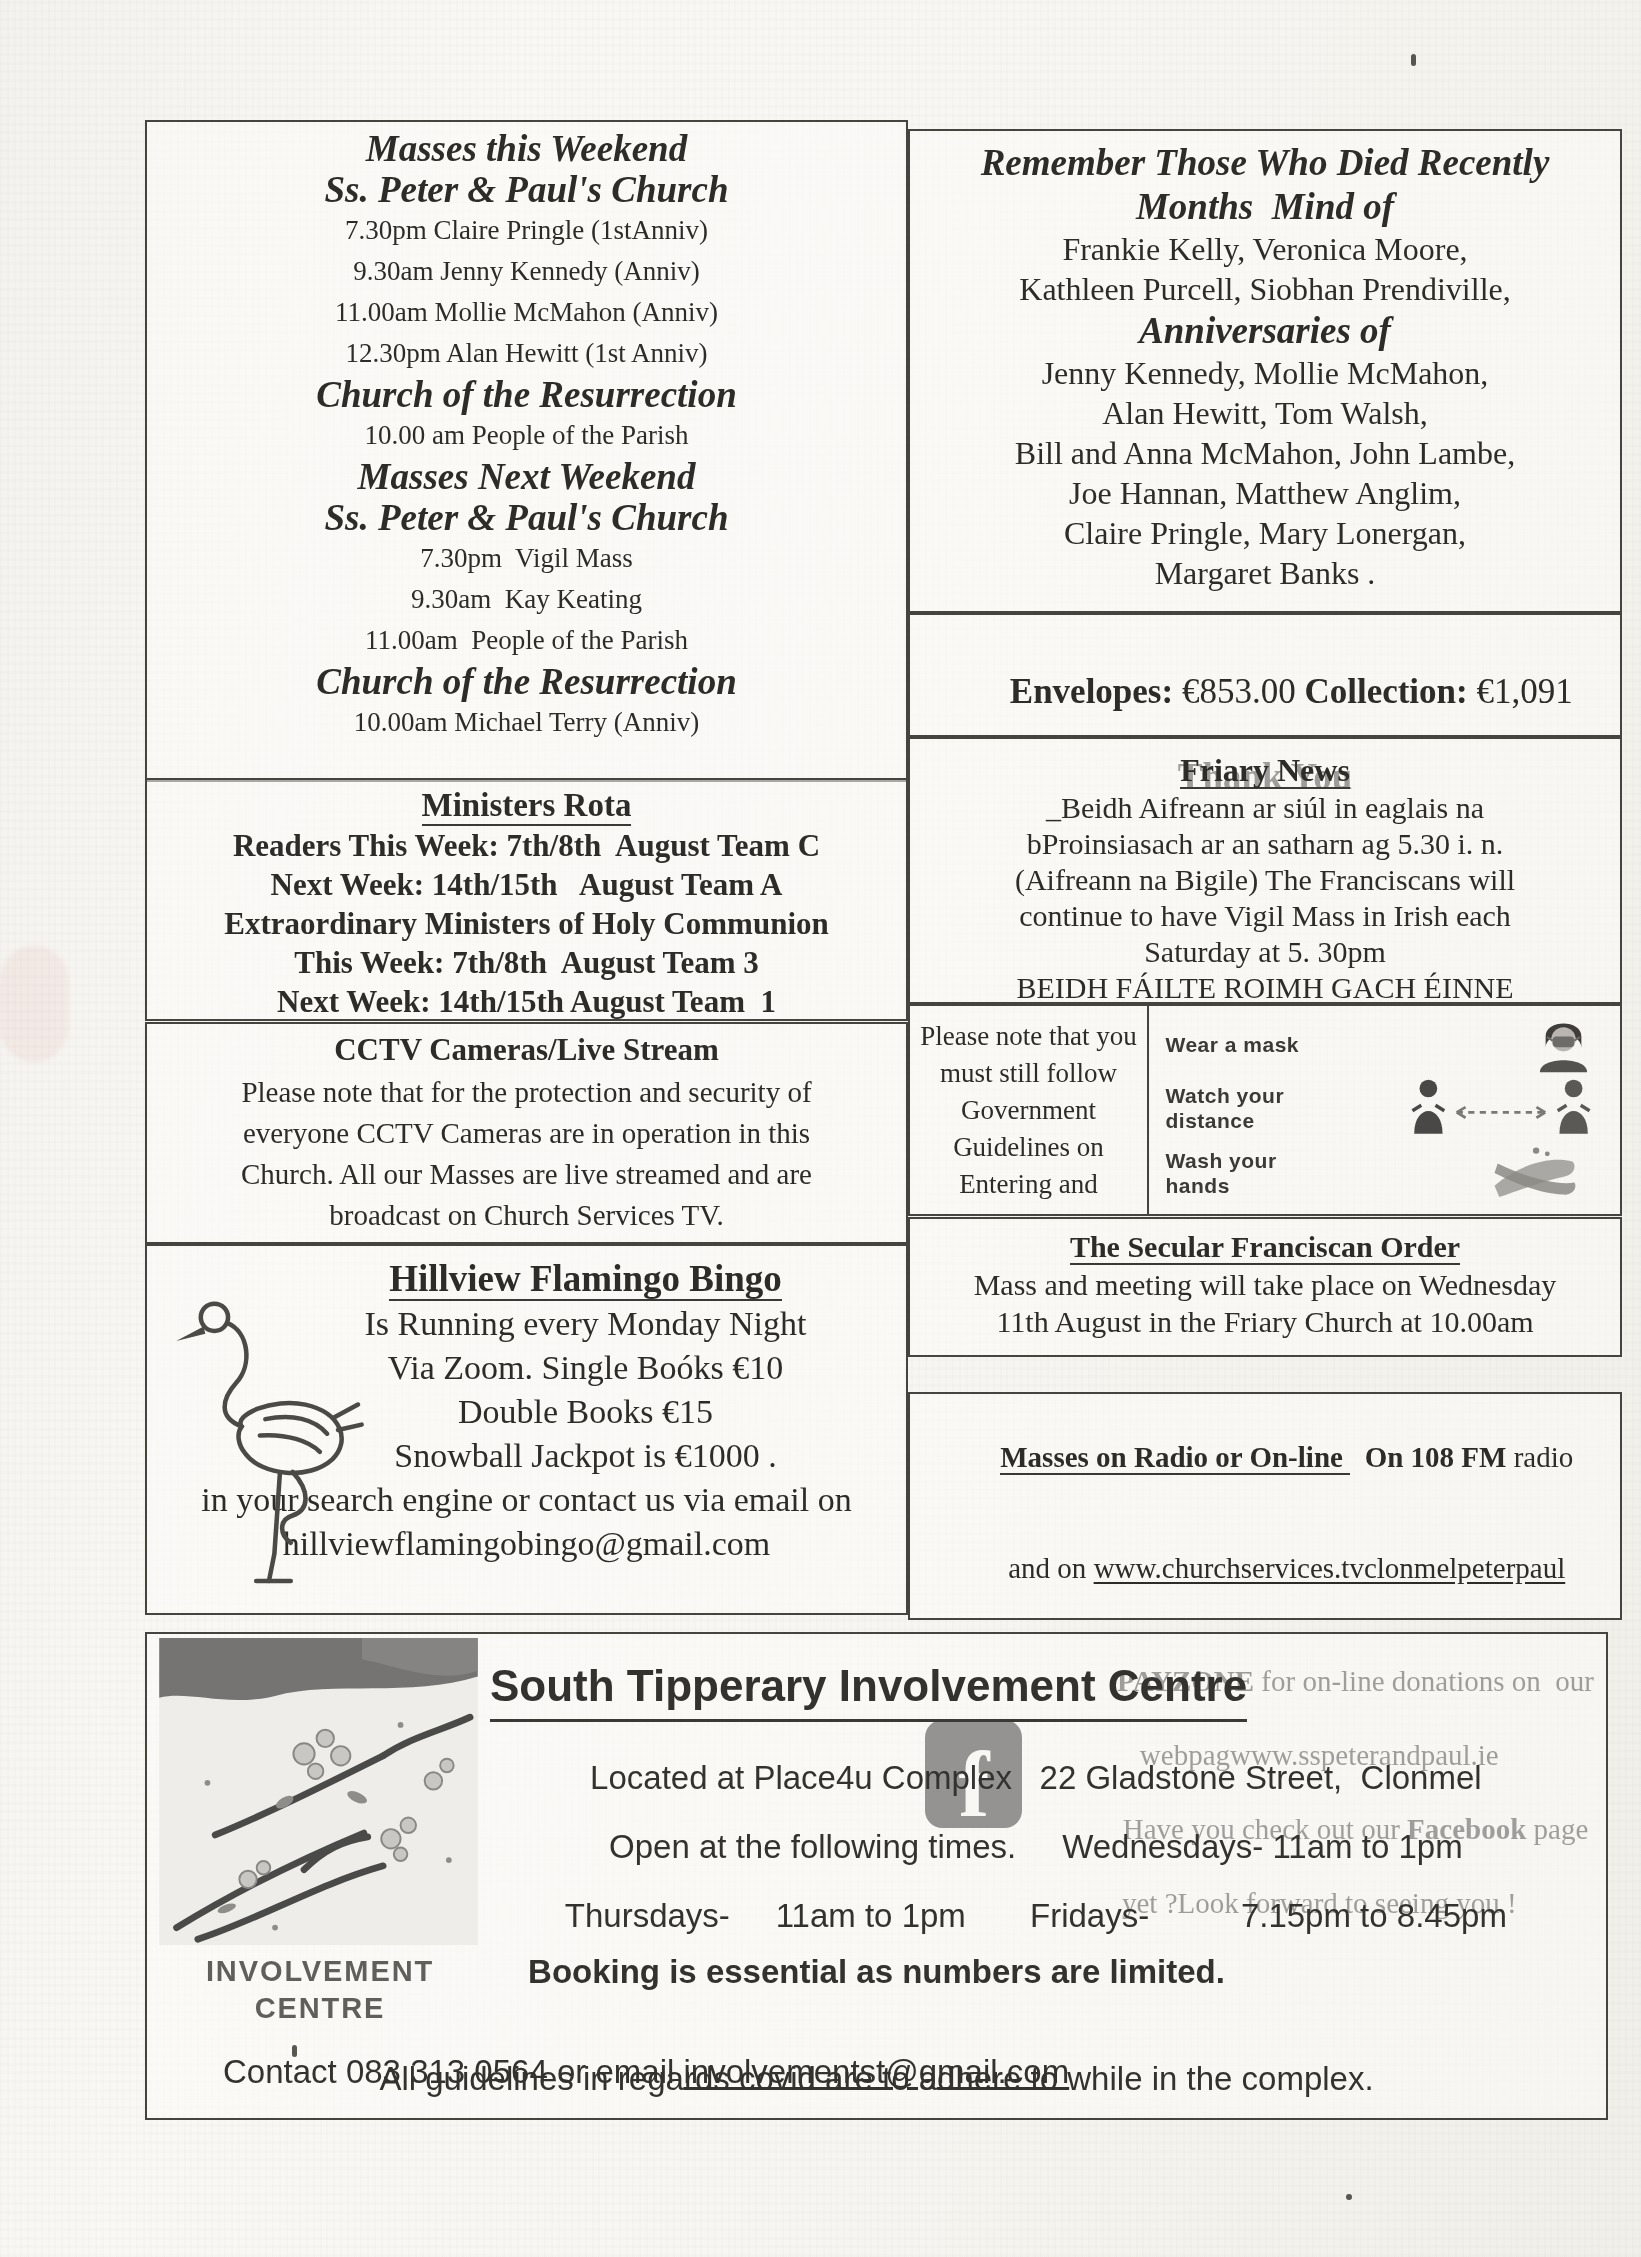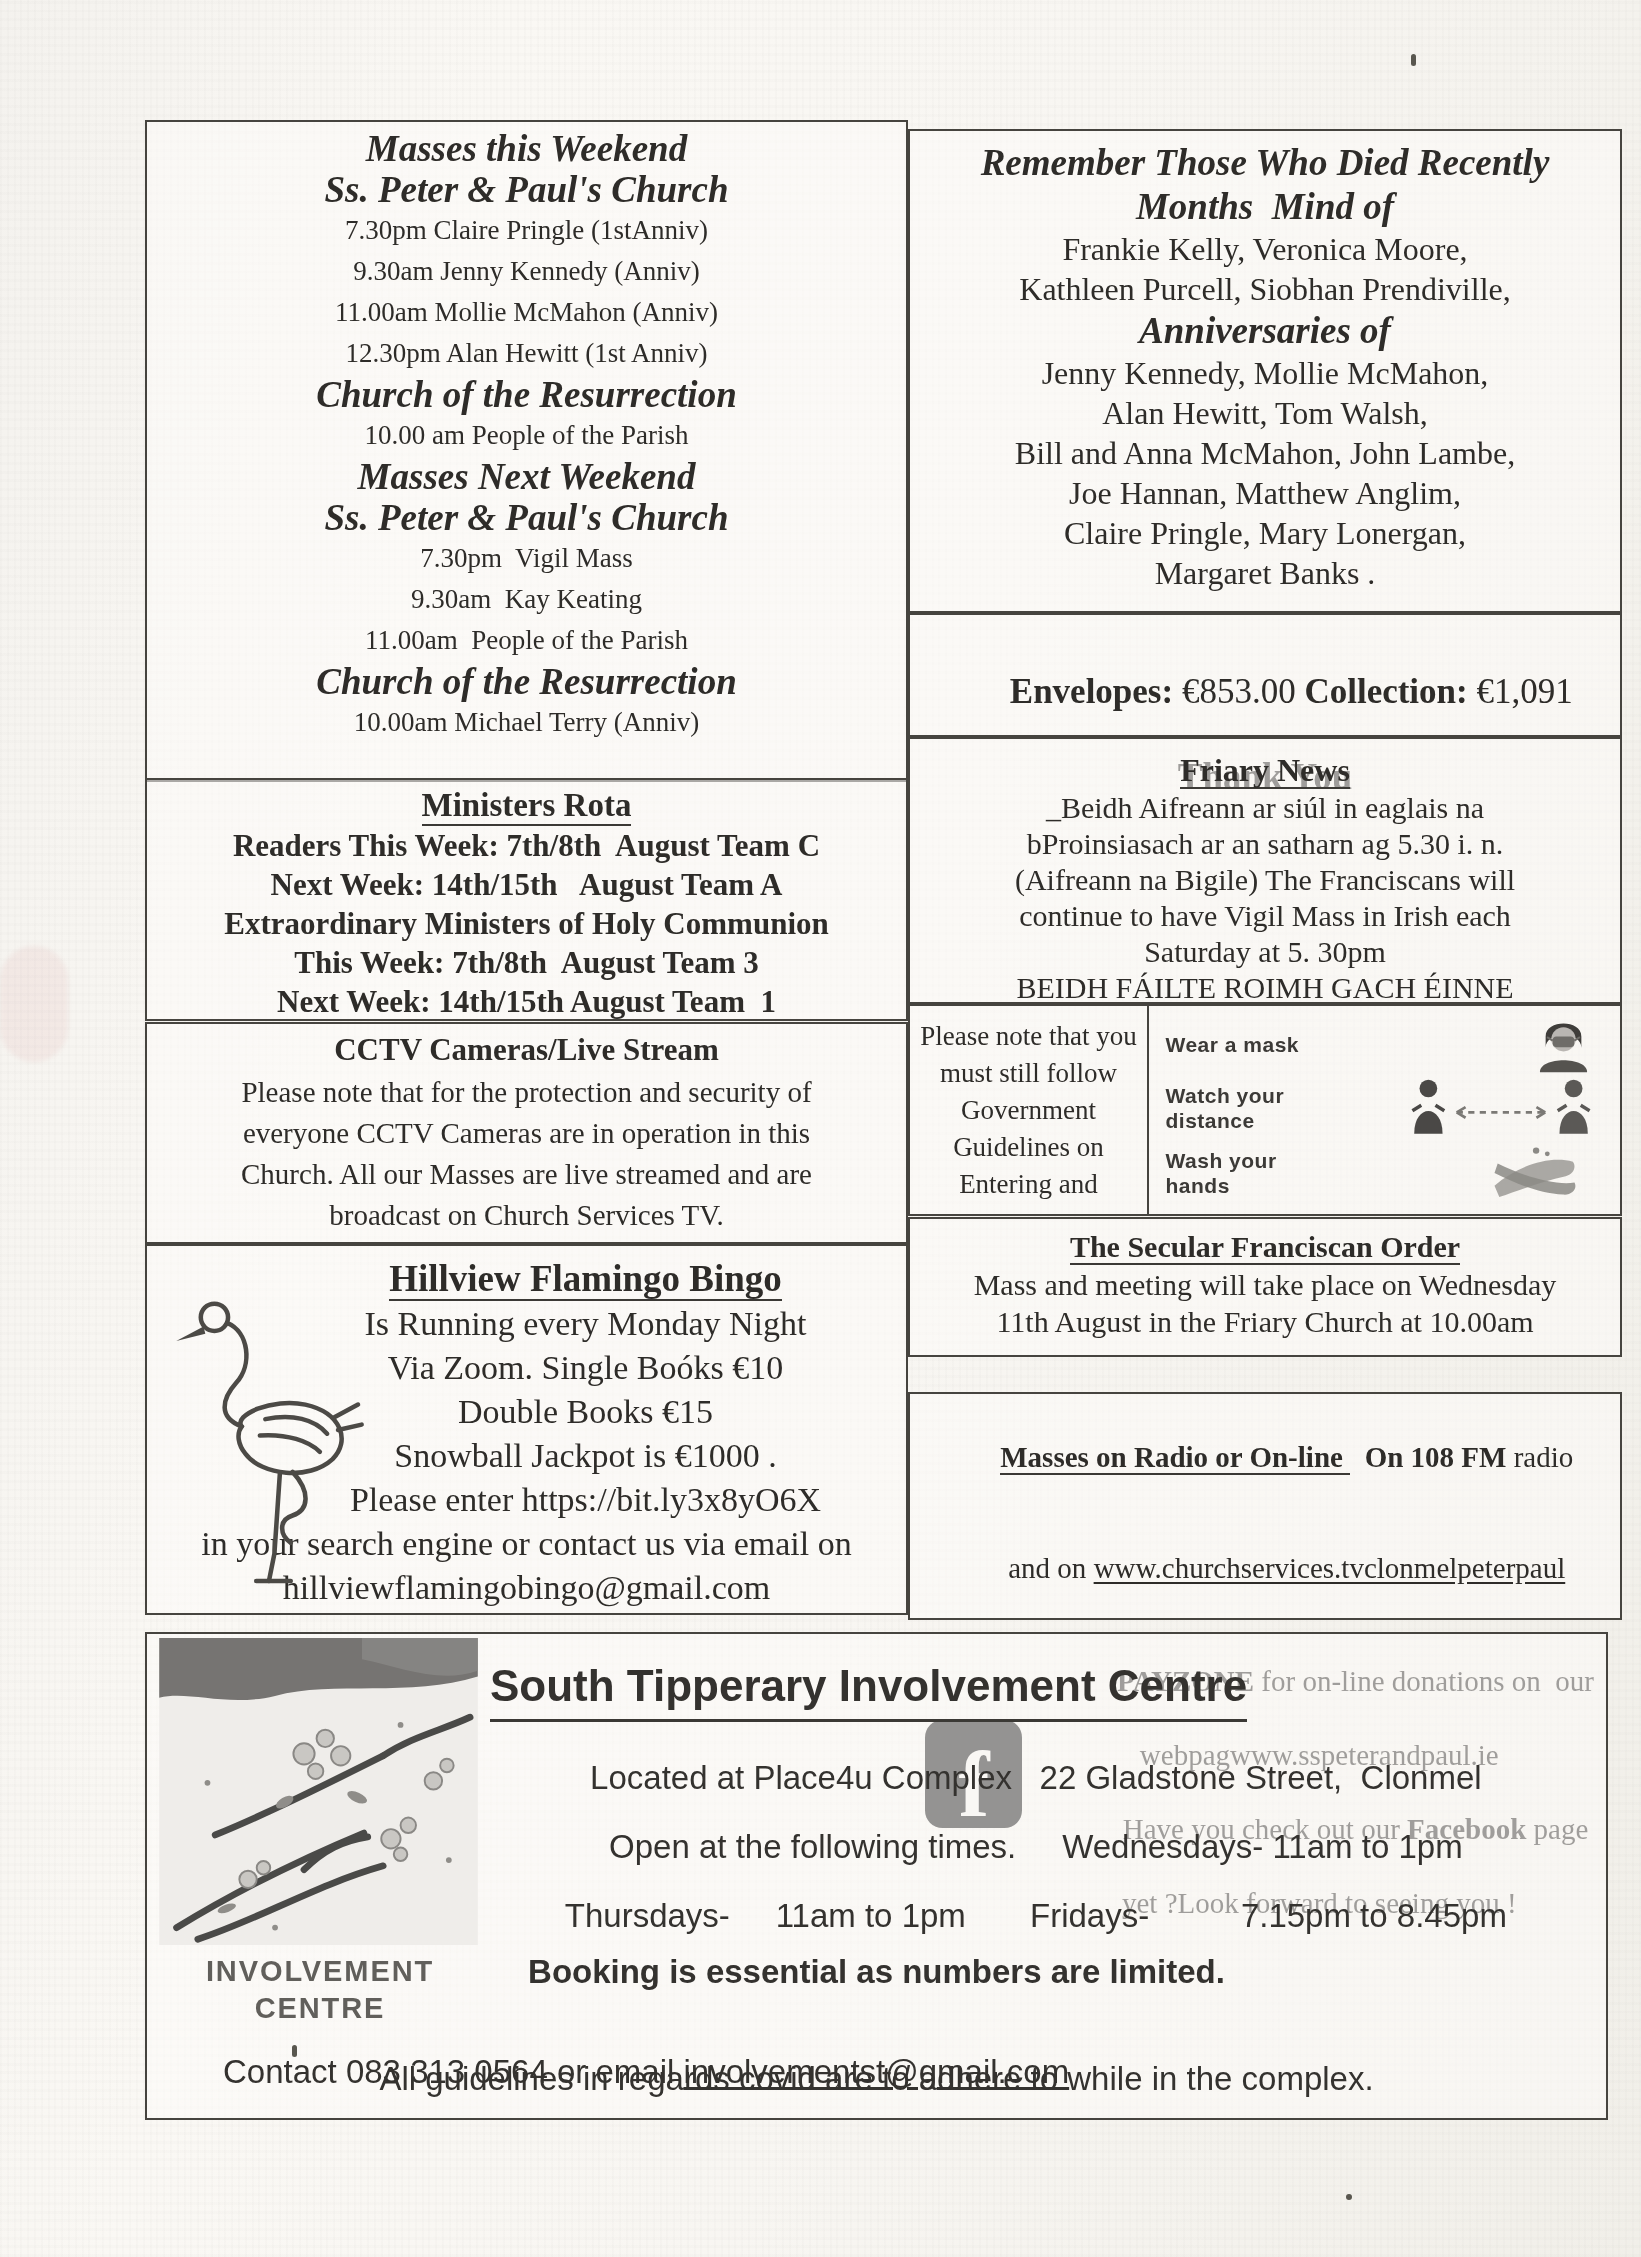--- a/index.html
+++ b/index.html
@@ -119,21 +119,20 @@
       <path d="M128,212 L122,300 L116,330"></path>
       <path d="M102,330 L140,330"></path>
       <path d="M142,210 C162,232 160,252 142,258 C126,263 128,280 140,288"></path>
     </svg>
     <div class="center bingo-narrow">
       <div class="bingo-title"><span class="u">Hillview Flamingo Bingo</span></div>
       <div class="bingo-line ws">Is Running every Monday Night</div>
       <div class="bingo-line ws">Via Zoom. Single Boóks €10</div>
       <div class="bingo-line ws">Double Books €15</div>
       <div class="bingo-line ws">Snowball Jackpot is €1000 .</div>
-      <div class="bingo-line ws">Please enter https://bit.ly3x8yO6X</div>
     </div>
     <div class="center">
       <div class="bingo-line ws">in your search engine or contact us via email on</div>
       <div class="bingo-line ws">hillviewflamingobingo@gmail.com</div>
     </div>
   </div>
 
   <div class="box center" style="left:908px;top:129px;width:714px;height:484px;padding-top:9.7px;">
     <div class="rem-line h">Remember Those Who Died Recently</div>
     <div class="rem-line h ws">Months  Mind of</div>

